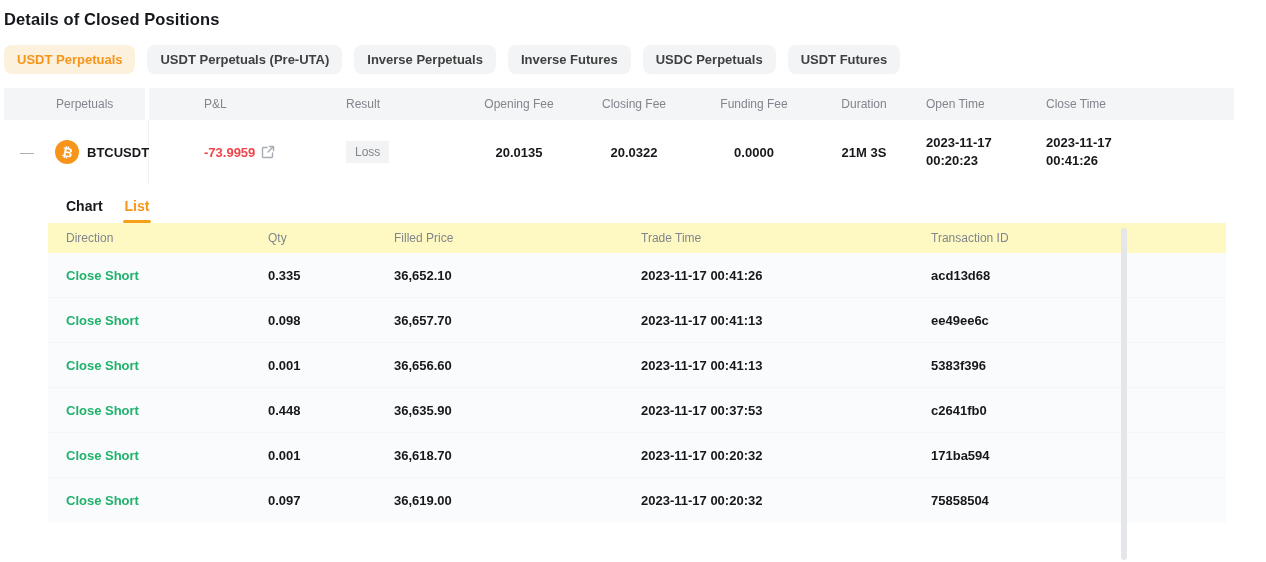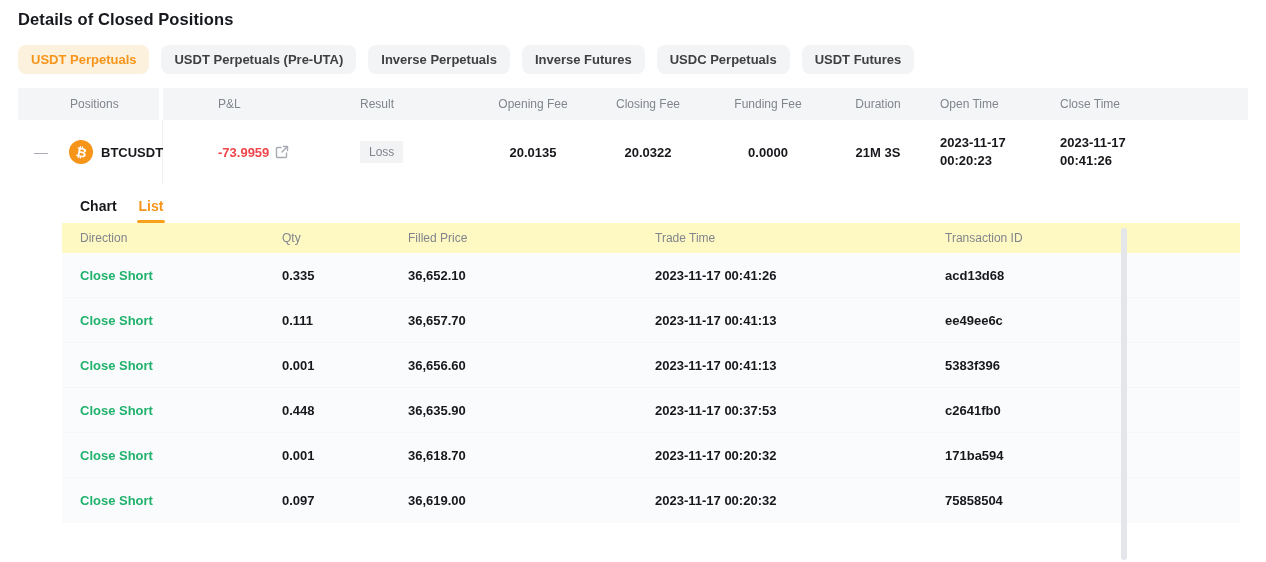--- a/index.html
+++ b/index.html
@@ -1,18 +1,18 @@
 <!DOCTYPE html>
 <html><head>
 <meta charset="utf-8">
 <style>
   * { margin:0; padding:0; box-sizing:border-box; }
   html,body { width:1266px; height:562px; background:#ffffff; overflow:hidden;
     font-family:"Liberation Sans","DejaVu Sans",sans-serif; color:#17181c; }
-  .page { padding:10px 18px 0 18px; position:relative; width:1131px; height:562px; }
+  .page { padding:10px 18px 0 4px; position:relative; width:1131px; height:562px; }
 
   .page-title { font-size:16.5px; font-weight:700; color:#16181d; letter-spacing:.1px; }
 
   
   .filter-tabs { display:flex; gap:12px; margin-top:16px; }
   .pill { font-size:13px; font-weight:600; color:#404040; background:#f2f4f6;
     padding:7px 13px; border-radius:8px; white-space:nowrap; cursor:pointer; }
   .pill.active { color:#f7941a; background:#fcf1dc; }
 
   
@@ -71,21 +71,21 @@
     <div class="pill active">USDT Perpetuals</div>
     <div class="pill">USDT Perpetuals (Pre-UTA)</div>
     <div class="pill">Inverse Perpetuals</div>
     <div class="pill">Inverse Futures</div>
     <div class="pill">USDC Perpetuals</div>
     <div class="pill">USDT Futures</div>
   </div>
 
   <div class="ptable">
     <div class="p-grid p-head">
-      <div class="hc col-contracts">Positions</div>
+      <div class="hc col-contracts">Perpetuals</div>
       <div class="hc col-pnl">P&amp;L</div>
       <div class="hc col-result">Result</div>
       <div class="hc col-fee1">Opening Fee</div>
       <div class="hc col-fee2">Closing Fee</div>
       <div class="hc col-fee3">Funding Fee</div>
       <div class="hc col-dur">Duration</div>
       <div class="hc col-otime">Open Time</div>
       <div class="hc col-ctime">Close Time</div>
     </div>
 
@@ -139,21 +139,21 @@
 
     <div class="t-grid t-row">
       <div class="dir-short">Close Short</div>
       <div>0.335</div>
       <div>36,652.10</div>
       <div>2023-11-17 00:41:26</div>
       <div>acd13d68</div>
     </div>
     <div class="t-grid t-row">
       <div class="dir-short">Close Short</div>
-      <div>0.111</div>
+      <div>0.098</div>
       <div>36,657.70</div>
       <div>2023-11-17 00:41:13</div>
       <div>ee49ee6c</div>
     </div>
     <div class="t-grid t-row">
       <div class="dir-short">Close Short</div>
       <div>0.001</div>
       <div>36,656.60</div>
       <div>2023-11-17 00:41:13</div>
       <div>5383f396</div>

